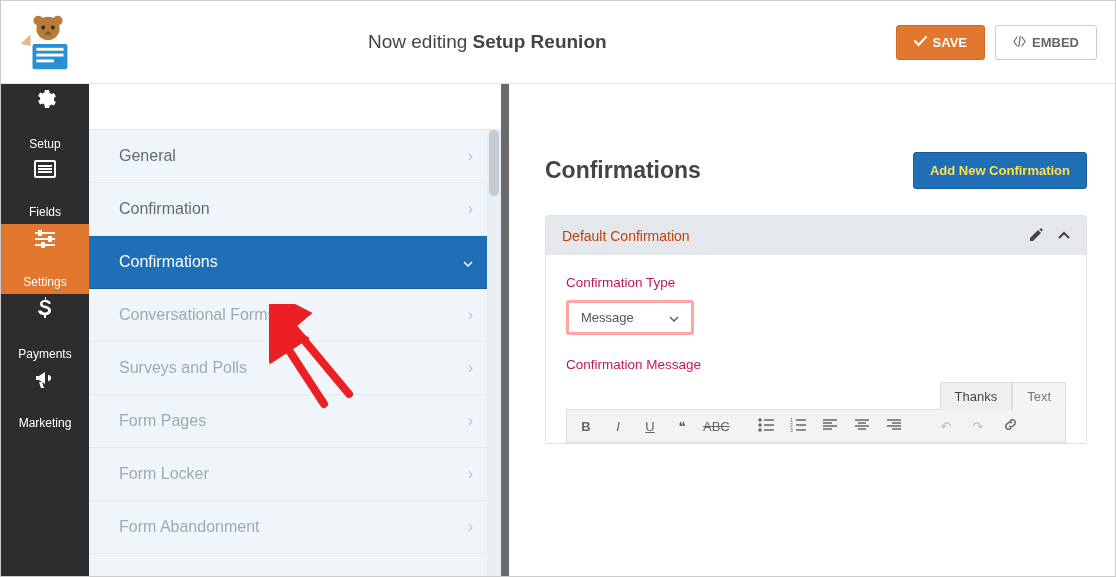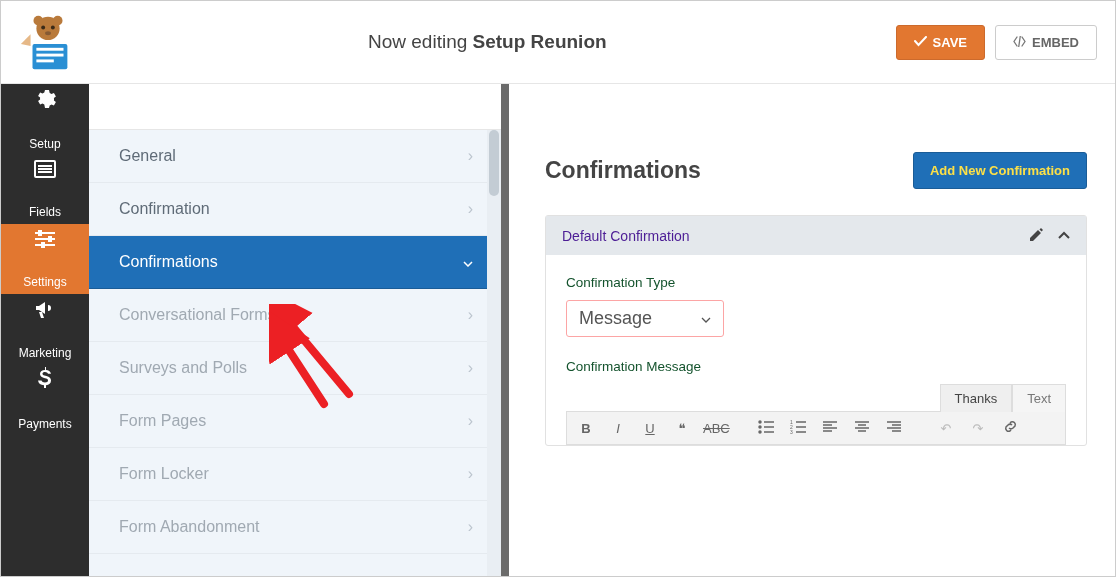--- a/index.html
+++ b/index.html
@@ -34,25 +34,25 @@
     .sl-chevron { color: #bcc5ce; font-size: 16px; }
     .sl-item.active .sl-chevron { color: #fff; }
     .settings-scrollbar { position: absolute; top: 46px; right: 0; bottom: 0; width: 14px; background: #e9eef3; }
     .settings-thumb { position: absolute; top: 0; left: 2px; width: 10px; height: 66px; background: #c3ccd4; border-radius: 5px; }
 
     .content { flex: 1; background: #fff; padding: 68px 28px 0 36px; position: relative; border-left: 8px solid #6b6b6b; }
     .content-head { display: flex; justify-content: space-between; align-items: center; margin-bottom: 26px; }
     .content-head h2 { font-size: 23px; font-weight: 600; color: #444; }
 
     .panel { border: 1px solid #e1e1e1; border-radius: 3px; }
-    .panel-head { background: #e4e8ec; padding: 11px 16px; font-size: 14px; color: #4c1d95; display: flex; justify-content: space-between; align-items: center; }
+    .panel-head { background: #e4e8ec; padding: 11px 16px; font-size: 14px; color: #c2410c; display: flex; justify-content: space-between; align-items: center; }
     .panel-icons { display: flex; gap: 14px; color: #555; font-size: 13px; }
     .panel-body { padding: 20px 20px 0 20px; }
-    .field-label { font-size: 13.5px; color: #14532d; margin-bottom: 10px; display: block; }
-    .select { display: inline-flex; align-items: center; justify-content: space-between; width: 158px; padding: 7px 12px; border: 1px solid #fca5a5; border-radius: 3px; font-size: 18px; color: #555; margin-bottom: 22px; cursor: pointer; }
+    .field-label { font-size: 13.5px; color: #be185d; margin-bottom: 10px; display: block; }
+    .select { display: inline-flex; align-items: center; justify-content: space-between; width: 128px; padding: 7px 12px; border: 3px solid #fca5a5; border-radius: 3px; font-size: 13px; color: #555; margin-bottom: 22px; cursor: pointer; }
     .select-chevron { color: #666; font-size: 11px; }
 
     .editor-tabs { display: flex; justify-content: flex-end; gap: 0; margin-bottom: -1px; }
     .ed-tab { padding: 6px 14px; font-size: 13px; color: #777; border: 1px solid #ddd; border-bottom: none; background: #f5f5f5; cursor: pointer; }
     .ed-tab.active { background: #efefef; color: #444; }
     .toolbar { background: #f3f3f3; border: 1px solid #ddd; display: flex; align-items: center; padding: 7px 8px; gap: 10px; }
     .tb-divider { width: 10px; }
     .tb-btn { width: 22px; text-align: center; color: #666; font-size: 13px; cursor: pointer; }
     .strike { text-decoration: line-through; }
     .editor-area { border: 1px solid #ddd; border-top: none; padding: 18px 16px; min-height: 115px; font-family: Georgia, serif; font-size: 14.5px; color: #333; }
@@ -132,33 +132,33 @@
               <rect x="2" y="15" width="20" height="2"></rect>
               <rect x="5" y="1" width="4" height="6"></rect>
               <rect x="15" y="7" width="4" height="6"></rect>
               <rect x="8" y="13" width="4" height="6"></rect>
             </svg>
         </span>
         <span>Settings</span>
       </div>
       <div class="nav-item">
         <span class="nav-icon">
+          <svg width="16" height="24" viewBox="0 0 16 24" fill="#fff">
+              <path d="M8 0v3C5 3 3 4.5 3 7c0 2 1.5 3.3 4 4l2 .5c1.5.4 2 1 2 2 0 1.2-1 2-3 2s-3-.8-3.5-2H1c.5 3 2.5 4.5 6 4.8V21h2v-2.7c3-.3 5-2 5-4.8 0-2.3-1.5-3.7-4.5-4.5L7.5 8.5C6 8.1 5.5 7.5 5.5 6.7c0-1 1-1.7 2.5-1.7s2.5.7 3 1.8h3C13.5 4.3 11.5 3 9 3V0H8z"></path>
+            </svg>
+        </span>
+        <span>Payments</span>
+      </div>
+      <div class="nav-item">
+        <span class="nav-icon">
           <svg width="24" height="22" viewBox="0 0 24 22" fill="#fff">
               <path d="M3 8v4h3l6 4V4L6 8H3zm12-1v6c2 0 3-1.3 3-3s-1-3-3-3zM6 14l2 6h3l-2-6H6z"></path>
             </svg>
         </span>
         <span>Marketing</span>
-      </div>
-      <div class="nav-item">
-        <span class="nav-icon">
-          <svg width="16" height="24" viewBox="0 0 16 24" fill="#fff">
-              <path d="M8 0v3C5 3 3 4.5 3 7c0 2 1.5 3.3 4 4l2 .5c1.5.4 2 1 2 2 0 1.2-1 2-3 2s-3-.8-3.5-2H1c.5 3 2.5 4.5 6 4.8V21h2v-2.7c3-.3 5-2 5-4.8 0-2.3-1.5-3.7-4.5-4.5L7.5 8.5C6 8.1 5.5 7.5 5.5 6.7c0-1 1-1.7 2.5-1.7s2.5.7 3 1.8h3C13.5 4.3 11.5 3 9 3V0H8z"></path>
-            </svg>
-        </span>
-        <span>Payments</span>
       </div>
     </div>
 
     <div class="settings-col">
       <div class="settings-title-bar">
         <span>Settings</span>
       </div>
       <div class="settings-list">
         <div class="sl-item">
           <span>General</span>

